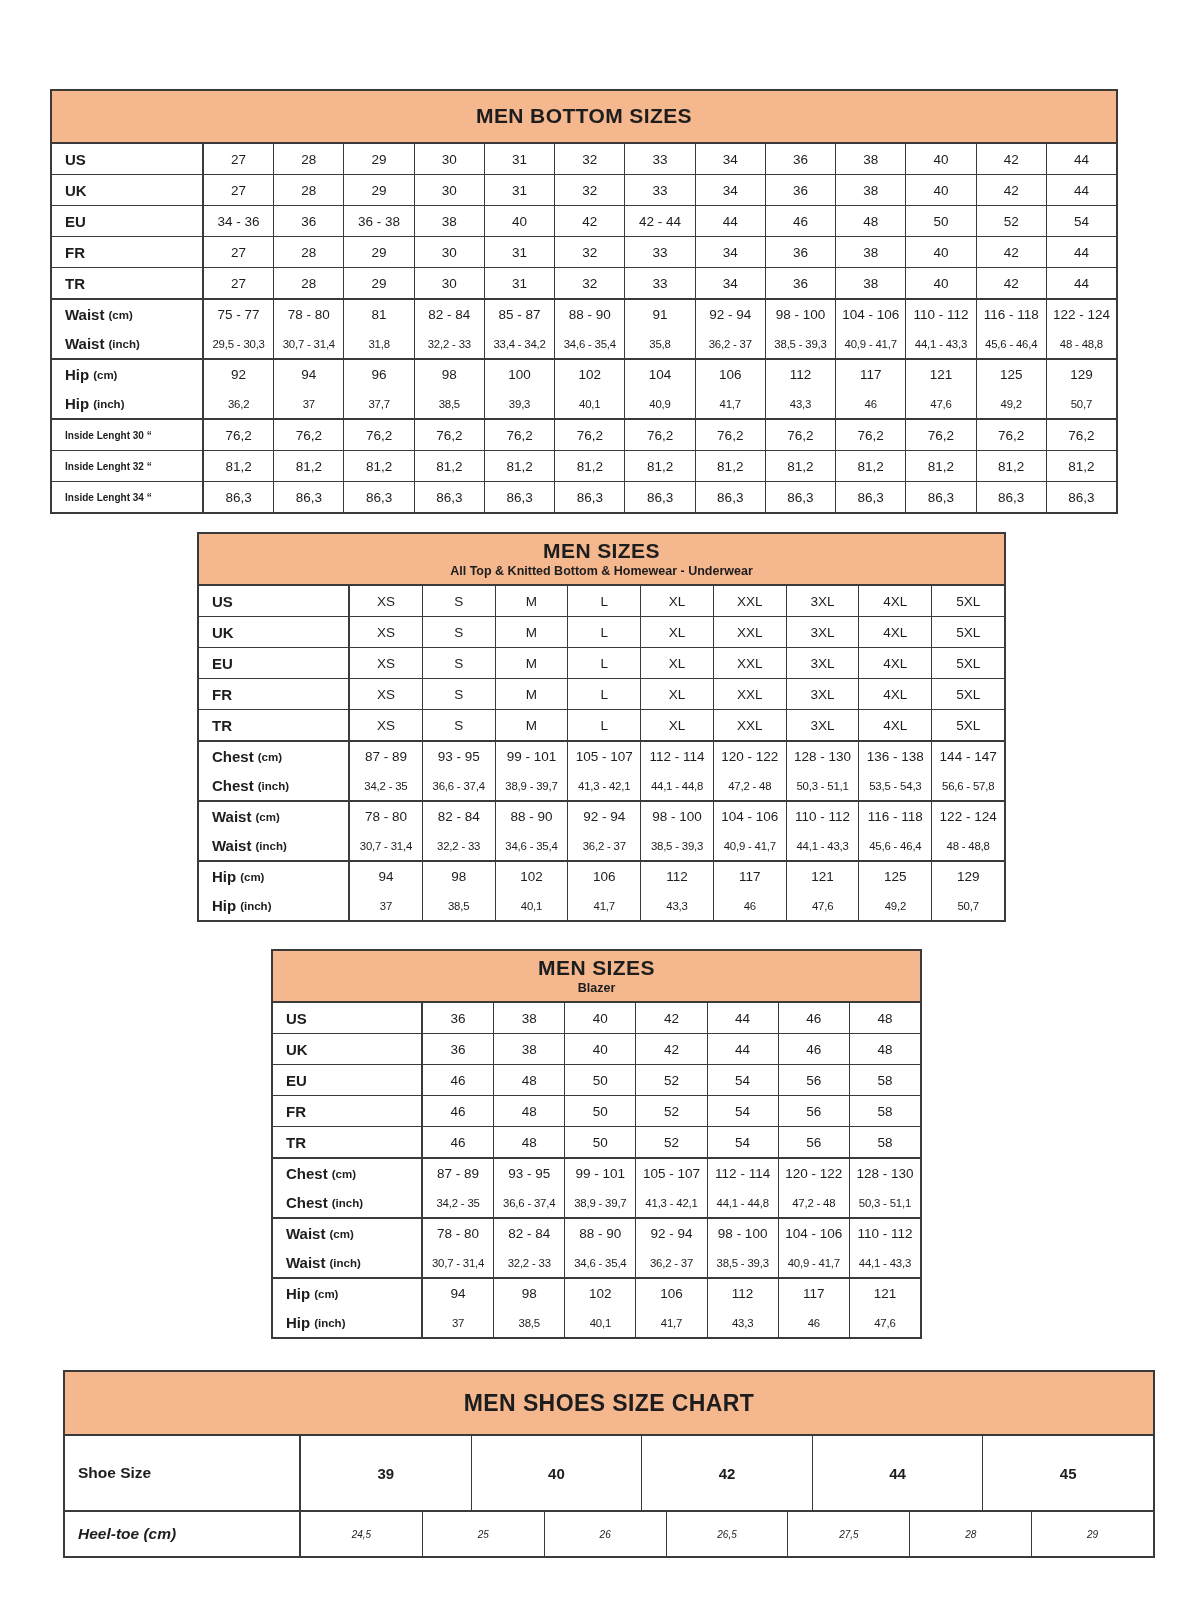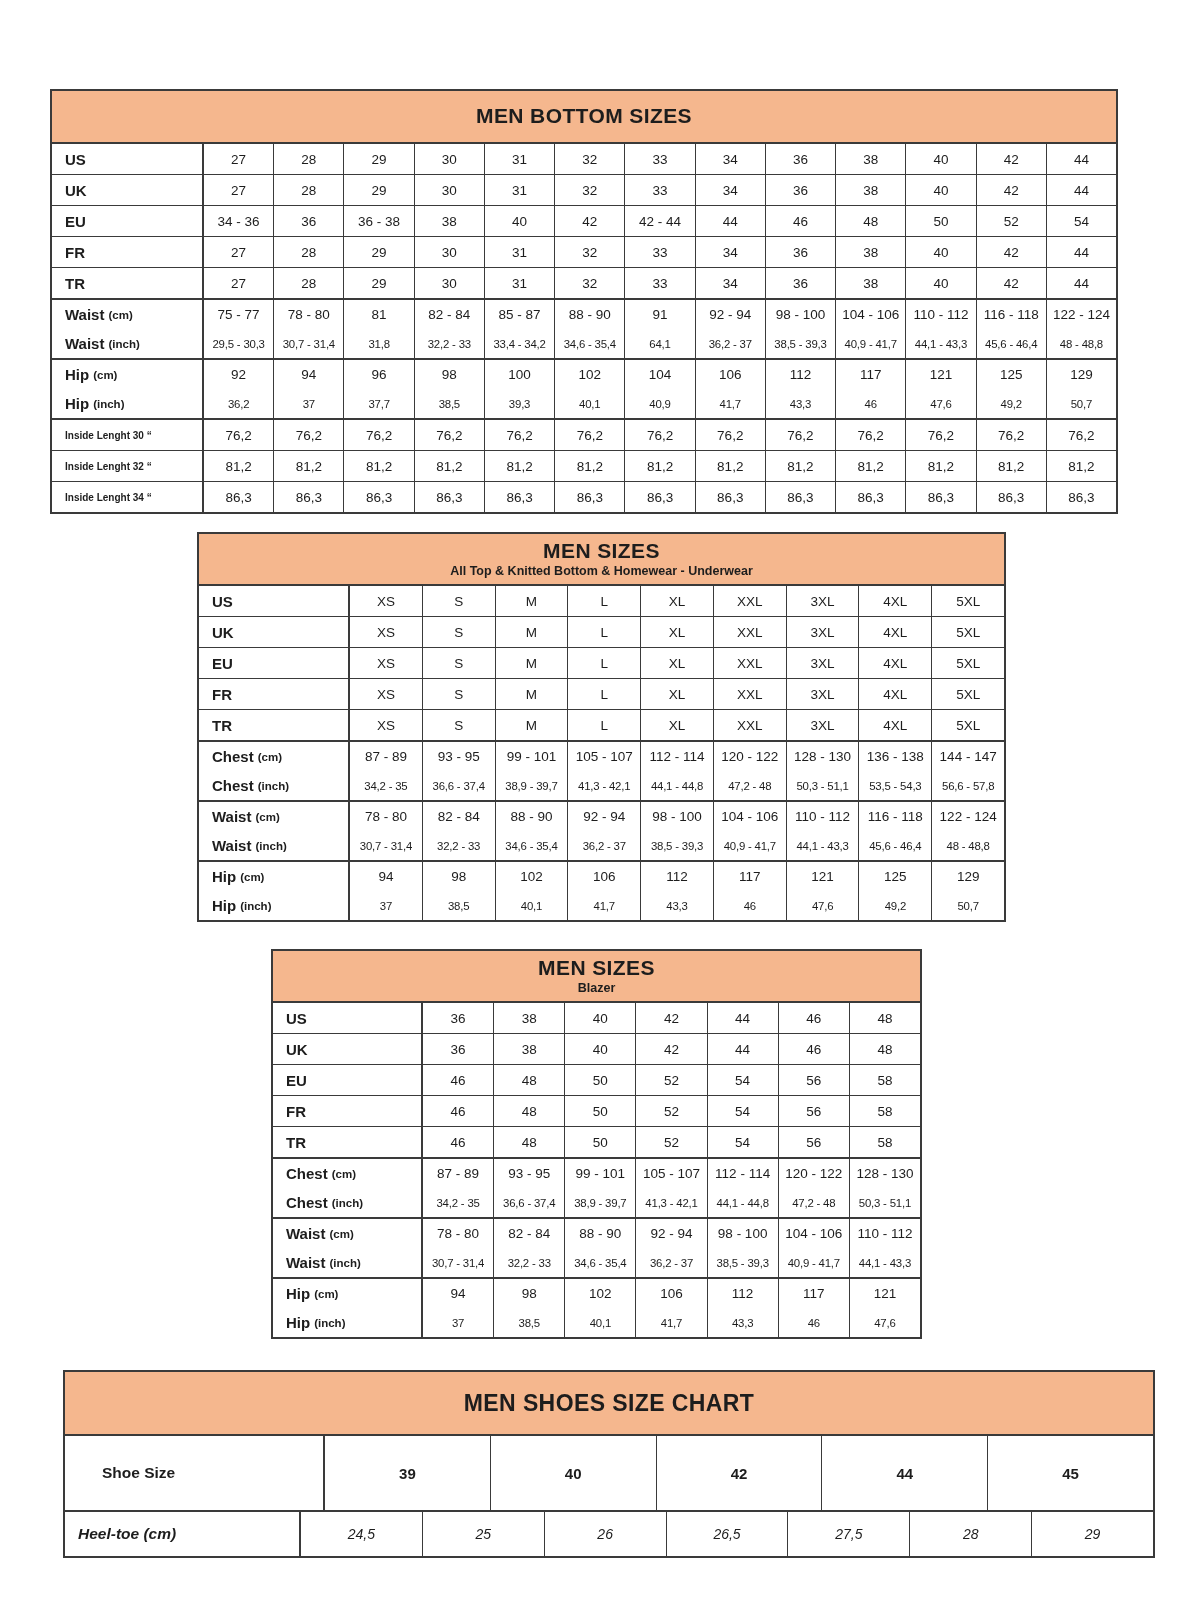--- a/index.html
+++ b/index.html
@@ -49,24 +49,24 @@
 
   .cell{display:flex;align-items:center;justify-content:center;box-sizing:border-box;border-right:1px solid var(--border);overflow:hidden;white-space:nowrap;}
   .row .cell:last-child{border-right:none;}
   .cell.label{flex:0 0 var(--labw);justify-content:flex-start;padding-left:13px;border-right:2px solid var(--border);}
   .cell.val{flex:1 1 0;font-size:13.5px;}
   .row.inch .cell.val{font-size:11.4px;letter-spacing:-0.2px;}
   .lab-main{font-weight:bold;font-size:15px;}
   .lab-unit{font-weight:bold;font-size:11.5px;margin-left:4px;}
   .t1 .sec3 .lab-main{font-size:10px;}
 
-  .t4 .sec0 .row{height:74px;padding-left:24px;}
+  .t4 .sec0 .row{height:74px;}
   .t4 .sec0 .cell.val{font-weight:bold;font-size:15px;}
   .t4 .sec1 .row{height:44px;font-style:italic;}
-  .t4 .sec1 .cell.val{font-size:14px;}
+  .t4 .sec1 .cell.val{font-size:10px;}
   .t4 .lab-main{font-size:15.5px;}
 </style>
 </head>
 <body>
 
 <div class="page">
 
   <section class="sizetable t1">
     <header class="band">
       <div class="title">MEN BOTTOM SIZES</div>
@@ -188,21 +188,21 @@
             <div class="cell label">
               <span class="lab-main">Waist</span>
               <span class="lab-unit">(inch)</span>
             </div>
             <div class="cell val">29,5 - 30,3</div>
             <div class="cell val">30,7 - 31,4</div>
             <div class="cell val">31,8</div>
             <div class="cell val">32,2 - 33</div>
             <div class="cell val">33,4 - 34,2</div>
             <div class="cell val">34,6 - 35,4</div>
-            <div class="cell val">64,1</div>
+            <div class="cell val">35,8</div>
             <div class="cell val">36,2 - 37</div>
             <div class="cell val">38,5 - 39,3</div>
             <div class="cell val">40,9 - 41,7</div>
             <div class="cell val">44,1 - 43,3</div>
             <div class="cell val">45,6 - 46,4</div>
             <div class="cell val">48 - 48,8</div>
           </div>
         </div>
         <div class="section sec2 pair">
           <div class="row">

